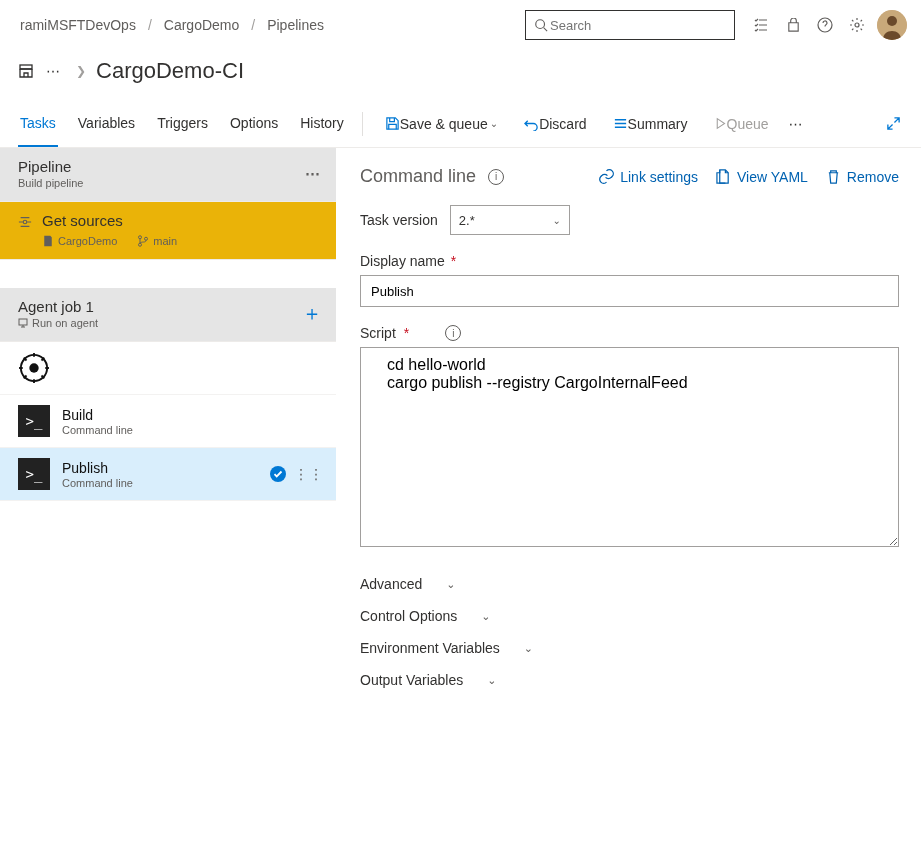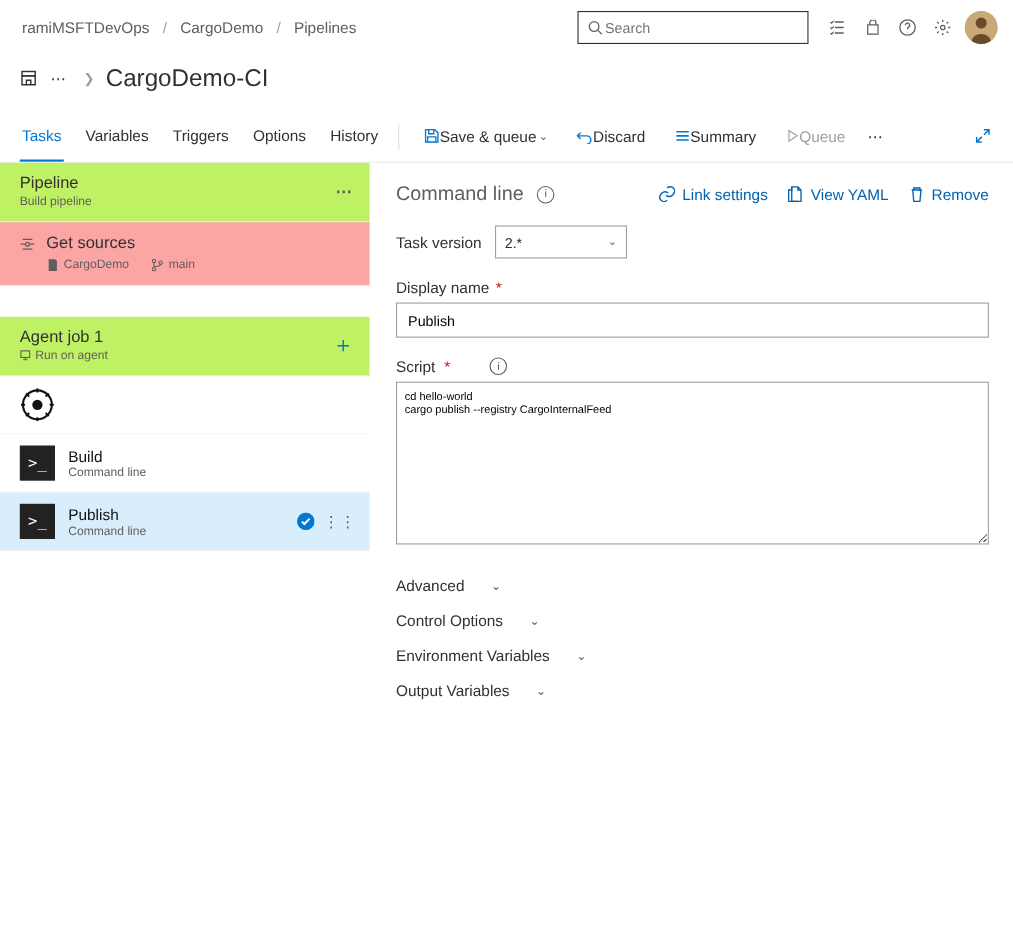--- a/index.html
+++ b/index.html
@@ -45,27 +45,27 @@
   .chev-small { font-size:10px; color:#605e5c; margin-left:2px; }
   .blue { color:#0078d4; }
 
   
   .main { display:flex; }
   .left { width: 336px; }
   .right { flex:1; padding: 18px 22px 20px 24px; }
 
   
   .block { border-bottom:1px solid #edebe9; padding: 10px 14px 12px 18px;
-    position:relative; background:#bef264; }
+    position:relative; background:#e5e5e5; }
   .block .hdr { display:flex; align-items:center; }
   .block-title { font-size:15px; flex:1; }
   .block-sub { font-size:11px; color:#605e5c; margin-top:2px; }
   .more-dots { color:#605e5c; cursor:pointer; letter-spacing:2px; font-weight:bold; font-size:15px; }
   .plus { font-size:20px; font-weight:300; color:#0078d4; cursor:pointer; }
-  .sources { background:#fca5a5; }
+  .sources { background:#eab308; }
   .sources .row { display:flex; align-items:center; gap:8px; margin-top:6px; }
   .src-small { font-size:11px; color:#605e5c; display:flex; align-items:center; gap:4px; }
   .src-small + .src-small { margin-left: 12px; }
   .ic-inline { display:inline-flex; align-items:center; justify-content:center; }
 
   .task { display:flex; align-items:center; padding:10px 12px 10px 18px;
     border-bottom:1px solid #f3f2f1; cursor:pointer; position:relative; background:#fff; }
   .task.selected { background:#d9eefc; }
   .task .task-icon { width:32px; height:32px; background:#222; color:#fff;
     display:flex; align-items:center; justify-content:center; font-family:monospace;
@@ -90,23 +90,23 @@
   .fld { margin-bottom:18px; }
   .fld-row { display:flex; align-items:center; gap:12px; }
   .fld-lbl { font-size:14px; color:#323130; }
   .req { color:#c50f1f; margin-left:2px; }
   .select { display:inline-flex; align-items:center; justify-content:space-between;
     border:1px solid #a19f9d; height:30px; padding:0 8px; width:120px;
     font-size:13px; cursor:pointer; }
   .select .chev-down { font-size:10px; color:#605e5c; }
   .input { width:100%; border:1px solid #a19f9d; height:32px; padding:0 10px;
     font-size:13px; }
-  .textarea { width:100%; border:1px solid #a19f9d; padding:8px 7px;
-    font-size:10px; font-family:"Segoe UI", Arial, sans-serif; resize:both;
-    height:148px; white-space:pre; }
+  .textarea { width:100%; border:1px solid #a19f9d; padding:8px 26px;
+    font-size:16px; font-family:"Segoe UI", Arial, sans-serif; resize:both;
+    height:200px; white-space:pre; }
 
   .section { display:flex; align-items:center; gap:24px; padding:8px 0;
     cursor:pointer; font-size:14px; color:#323130; }
   .section .chev-down { font-size:11px; color:#605e5c; }
 
   
   svg { display:block; }
 </style>
 </head>
 <body>

